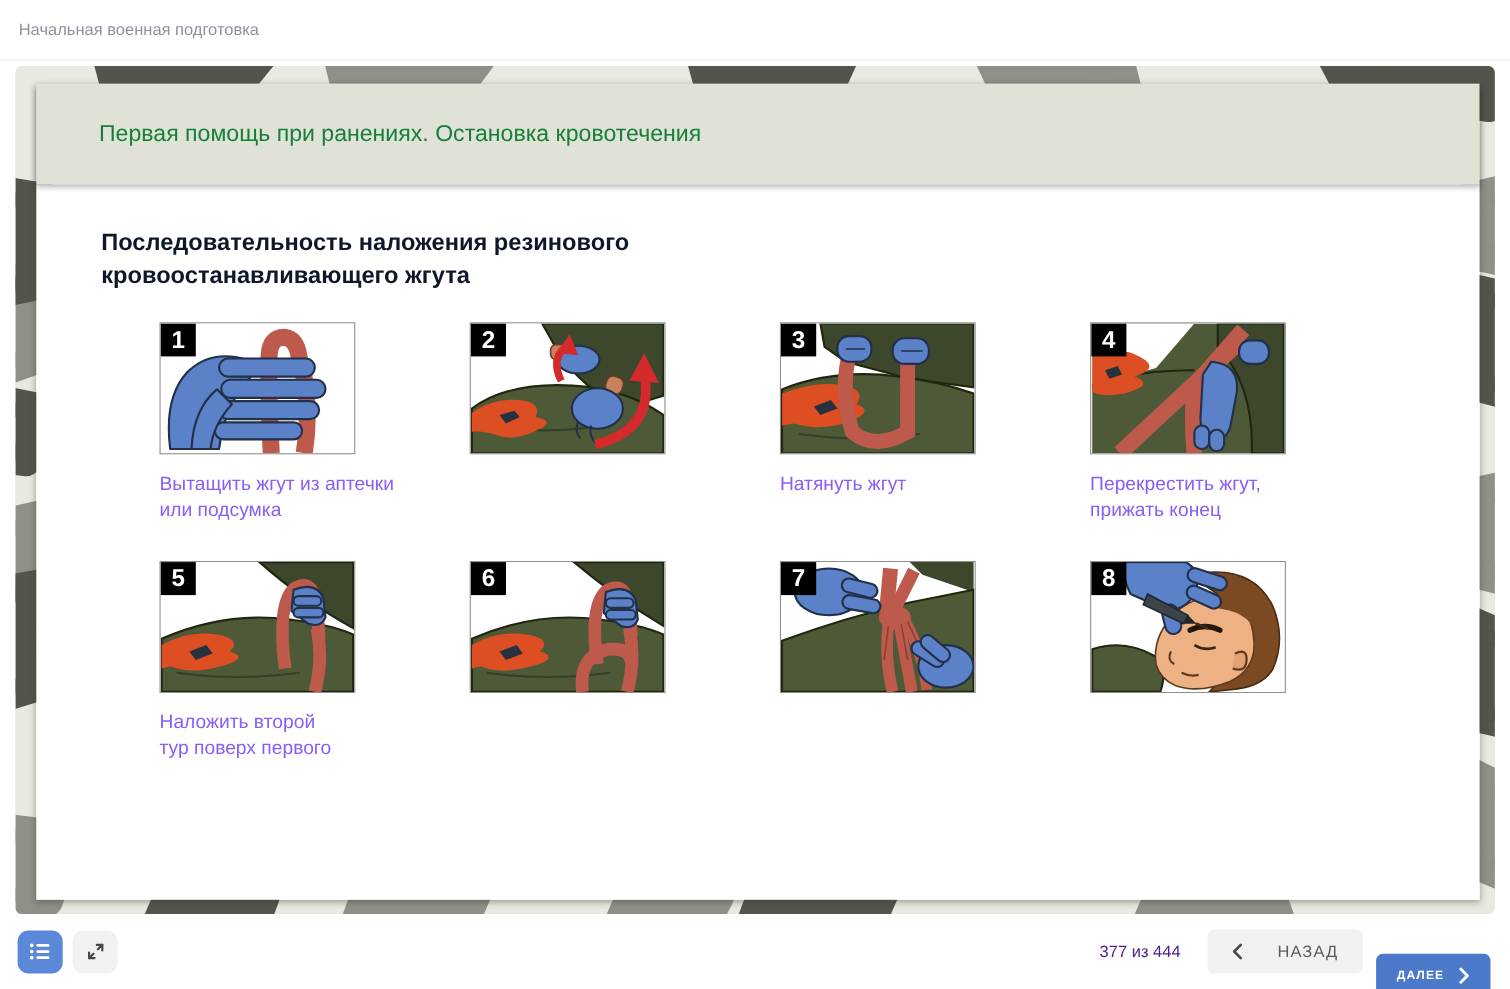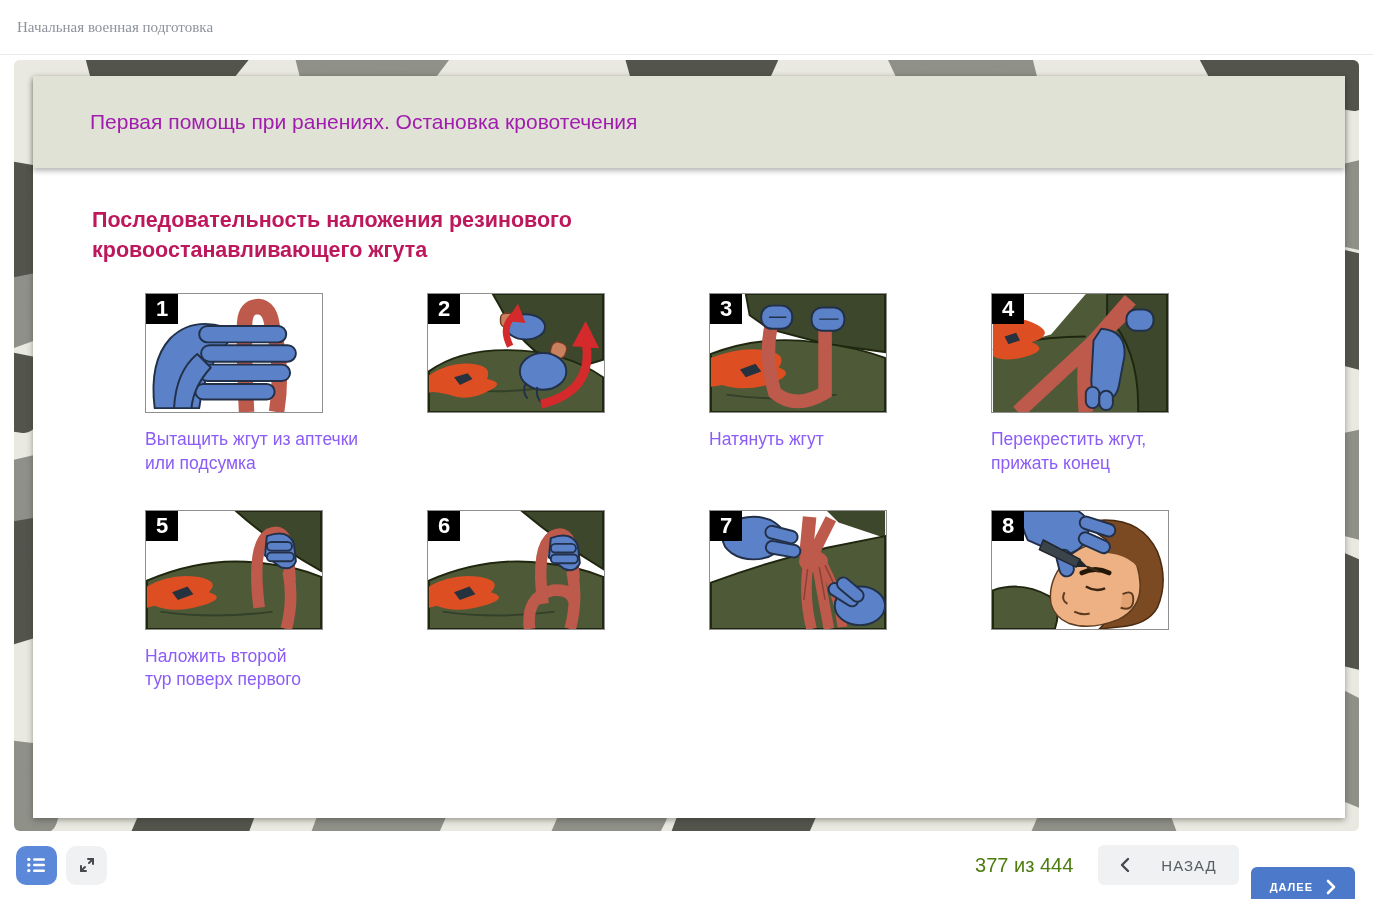--- a/index.html
+++ b/index.html
@@ -1,59 +1,59 @@
 <!DOCTYPE html>
 <html><head>
 <meta charset="utf-8">
 <style>
   * { box-sizing: border-box; margin: 0; padding: 0; }
   html,body { width:1373px; height:899px; background:#fff; overflow:hidden;
     font-family:"Liberation Sans", sans-serif; }
 
   
   .topbar { height:55px; border-bottom:1px solid #e8e9ea; display:flex;
-    align-items:center; padding-left:17px; background:#fff;font-family:Liberation Serif, serif; }
+    align-items:center; padding-left:17px; background:#fff; }
   .topbar-title { color:#8d929b; font-size:15px; }
 
   
   .stage { position:absolute; left:14px; top:60px; width:1345px; height:771px;
     border-radius:6px; overflow:hidden; background:#e9e9e1; }
   .stage > svg.camo { position:absolute; inset:0; width:100%; height:100%; }
 
   
   .slide { position:absolute; left:19px; top:16px; width:1312px; height:742px;
     box-shadow:0 2px 6px rgba(50,50,45,.45); }
   .slide-header { height:92px; background:#dfe2d4; display:flex; align-items:center;
     padding-left:57px; position:relative; z-index:2;
     box-shadow:0 3px 5px rgba(0,0,0,.28); }
-  .slide-title { font-size:21px; color:#a21caf; }
+  .slide-title { font-size:21px; color:#15803d; }
   .slide-body { height:650px; background:#fff; position:relative; z-index:1; }
   .subtitle { position:absolute; left:59px; top:38px; font-size:21.5px; font-weight:bold;
-    color:#be185d; line-height:1.38; white-space:pre-line; }
+    color:#0f172a; line-height:1.38; white-space:pre-line; }
 
   .grid { position:absolute; left:112px; top:125px; display:grid;
     grid-template-columns:repeat(4,282px); row-gap:34px; }
   .img { width:178px; height:120px; border:1px solid #8f8f8f; position:relative;
     background:#fff; overflow:hidden; }
   .img svg { display:block; width:100%; height:100%; }
   .badge { position:absolute; left:0; top:0; width:32px; height:30px; background:#000;
     color:#fff; font-weight:bold; font-size:22px; display:flex; align-items:center;
     justify-content:center; }
   .caption { margin-top:15px; font-size:17.5px; color:#8b5cf6; line-height:1.36;
     white-space:pre-line; }
 
   
   .footer { position:absolute; left:0; top:831px; width:1373px; height:68px;
     background:#fff; display:flex; align-items:center; padding:0 18px 0 16px; }
   .btn-sq { width:41px; height:39px; border-radius:10px; border:none; cursor:pointer;
     display:flex; align-items:center; justify-content:center; }
   .btn-toc { background:#5b88d9; }
   .btn-expand { background:#f0f1f3; margin-left:9px; }
   .spacer { flex:1; }
-  .counter { color:#4d7c0f; font-size:20px; margin-right:25px; }
+  .counter { color:#4c1d95; font-size:15px; margin-right:25px; }
   .btn-back { height:40px; padding:0 22px; border-radius:6px; background:#f0f1f3;
     border:none; color:#585d64; font-size:15px; letter-spacing:1px; display:flex;
     align-items:center; gap:31px; cursor:pointer; font-family:inherit; }
   .btn-next { height:40px; padding:0 19px; border-radius:6px; background:#4d79cb;
     border:none; color:#fff; font-size:11px; font-weight:bold; letter-spacing:1px;
     display:flex; align-items:center; gap:13px; margin-left:12px; cursor:pointer;
     font-family:inherit;margin-top:44px; }
 </style>
 </head>
 <body>

